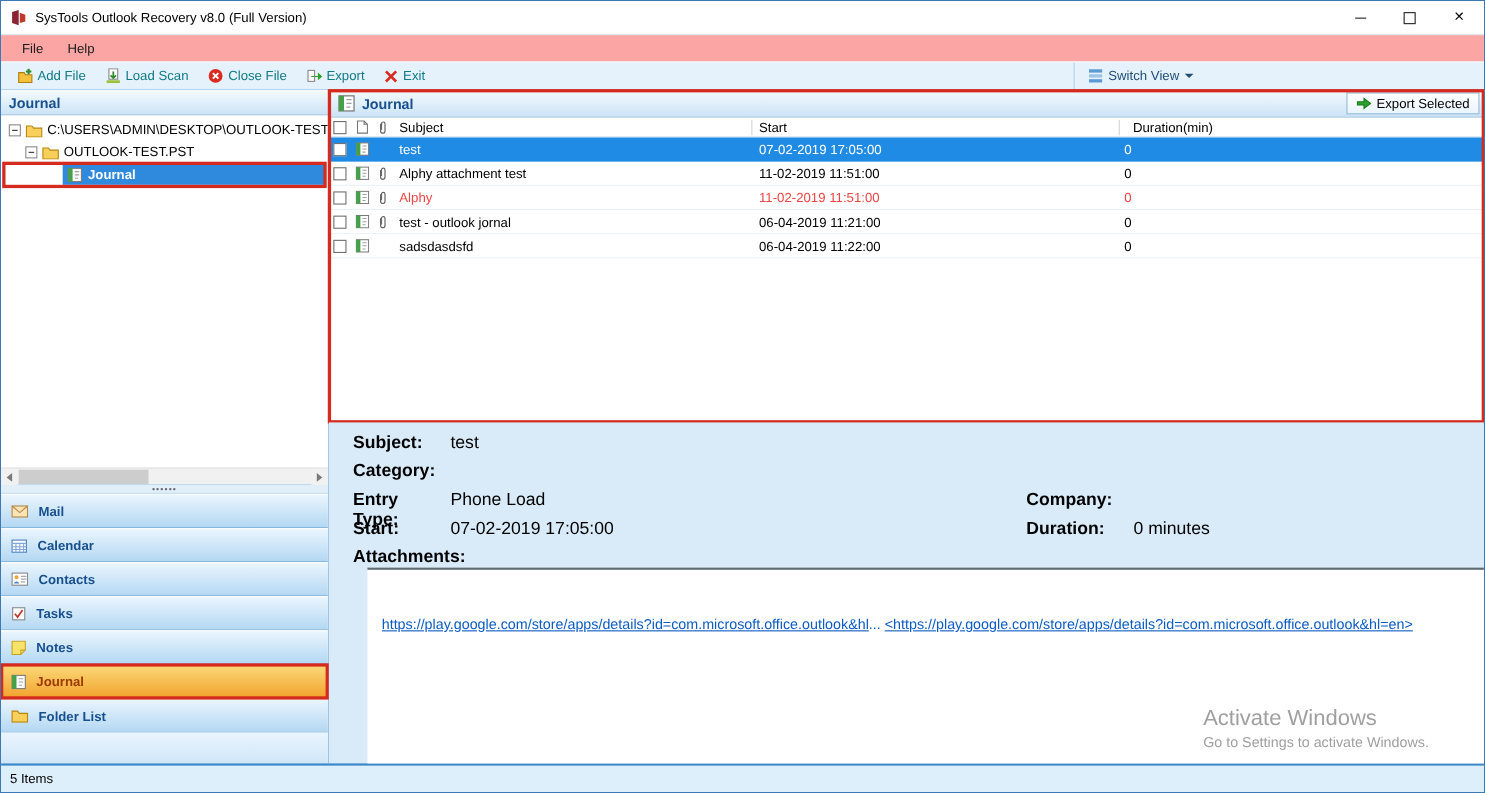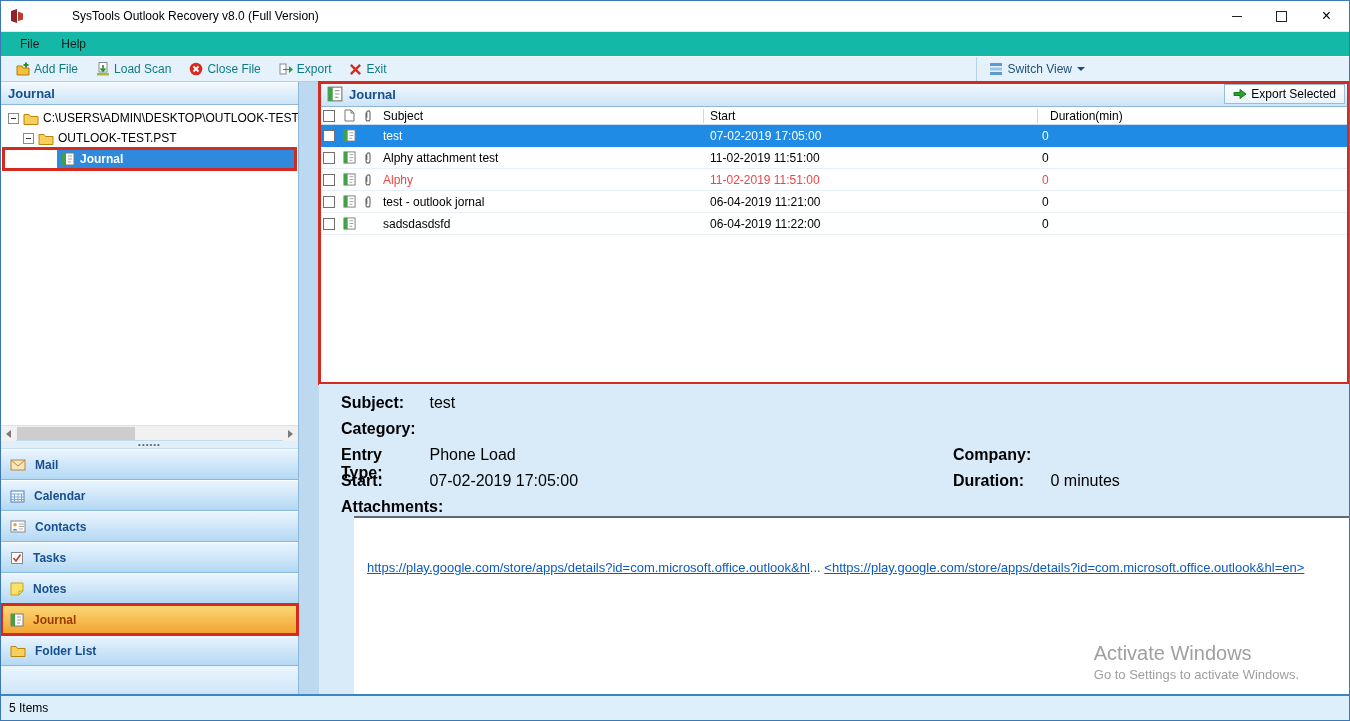--- a/index.html
+++ b/index.html
@@ -2,41 +2,41 @@
 <html><head>
 <meta charset="utf-8">
 <style>
   * { box-sizing: border-box; margin: 0; padding: 0; }
   html,body { width:1350px; height:721px; }
   body { font-family:"Liberation Sans", sans-serif; font-size:12px; color:#000; background:#9aa7b0; }
 
   .window { width:1350px; height:721px; background:#fff; border:1px solid #3c78b4; display:flex; flex-direction:column; overflow:hidden; }
 
   
-  .titlebar { height:30px; background:#fff; display:flex; align-items:center; padding-left:8px; flex:0 0 auto;gap:40px; }
+  .titlebar { height:30px; background:#fff; display:flex; align-items:center; padding-left:8px; flex:0 0 auto; }
   .titlebar .title { margin-left:7px; font-size:12px; }
   .win-controls { margin-left:auto; display:flex; height:30px; }
   .wc { width:45px; height:30px; display:flex; align-items:center; justify-content:center; cursor:default; }
   .wc-min::before { content:""; width:10px; height:1px; background:#222; }
   .wc-max::before { content:""; width:9px; height:9px; border:1px solid #222; }
   .wc-close { font-size:16px; line-height:1; }
   .wc-close::before { content:"\00D7"; }
 
   
-  .menubar { height:25px; background:#14b8a6; display:flex; align-items:center; padding-left:8px; border-top:1px solid #dcebf7; flex:0 0 auto; }
+  .menubar { height:25px; background:#fca5a5; display:flex; align-items:center; padding-left:8px; border-top:1px solid #dcebf7; flex:0 0 auto; }
   .menu-item { padding:3px 11px; color:#1a1a1a; cursor:default; }
 
   
   .toolbar { height:26px; background:#e6f2fb; border-top:1px solid #f3fafe; border-bottom:1px solid #aed0ea; display:flex; align-items:center; padding-left:6px; flex:0 0 auto; }
   .tb-item { display:flex; align-items:center; gap:4px; padding:0 9px; color:#0e7a86; font-size:12px; cursor:pointer; white-space:nowrap; }
   .switch-view { margin-left:auto; margin-right:252px; display:flex; align-items:center; gap:5px; padding:0 12px; border-left:1px solid #b5d2ea; height:100%; color:#1f4e79; cursor:pointer; }
   .caret-down { width:0; height:0; border-left:4px solid transparent; border-right:4px solid transparent; border-top:4px solid #1f4e79; }
 
   
-  .content { flex:1; display:flex; background:#bcd9ef; gap:20px; min-height:0; }
+  .content { flex:1; display:flex; background:#bcd9ef; gap:0; min-height:0; }
 
   
   .sidebar { width:298px; display:flex; flex-direction:column; background:#fff; border-right:1px solid #8fb8d8; flex:0 0 auto; }
   .panel-header { height:23px; background:linear-gradient(#f4fafe,#cce4f7); border-bottom:1px solid #8fb8d8; color:#174f8f; font-weight:bold; font-size:13px; display:flex; align-items:center; padding-left:7px; flex:0 0 auto; }
   .tree { flex:1; background:#fff; overflow:hidden; padding-top:3px; }
   .tree-row { height:20px; display:flex; align-items:center; gap:4px; white-space:nowrap; overflow:hidden; }
   .exp { width:11px; height:11px; border:1px solid #8a8a8a; background:#fff; position:relative; flex:0 0 auto; }
   .exp::before { content:""; position:absolute; left:2px; right:2px; top:4px; height:1px; background:#333; }
   .tree-label { overflow:hidden; text-overflow:clip; }
   .tree-row-selected { margin:1px 3px 0 3px; outline:3px solid #d42b1e; outline-offset:-1px; padding-left:53px; }

